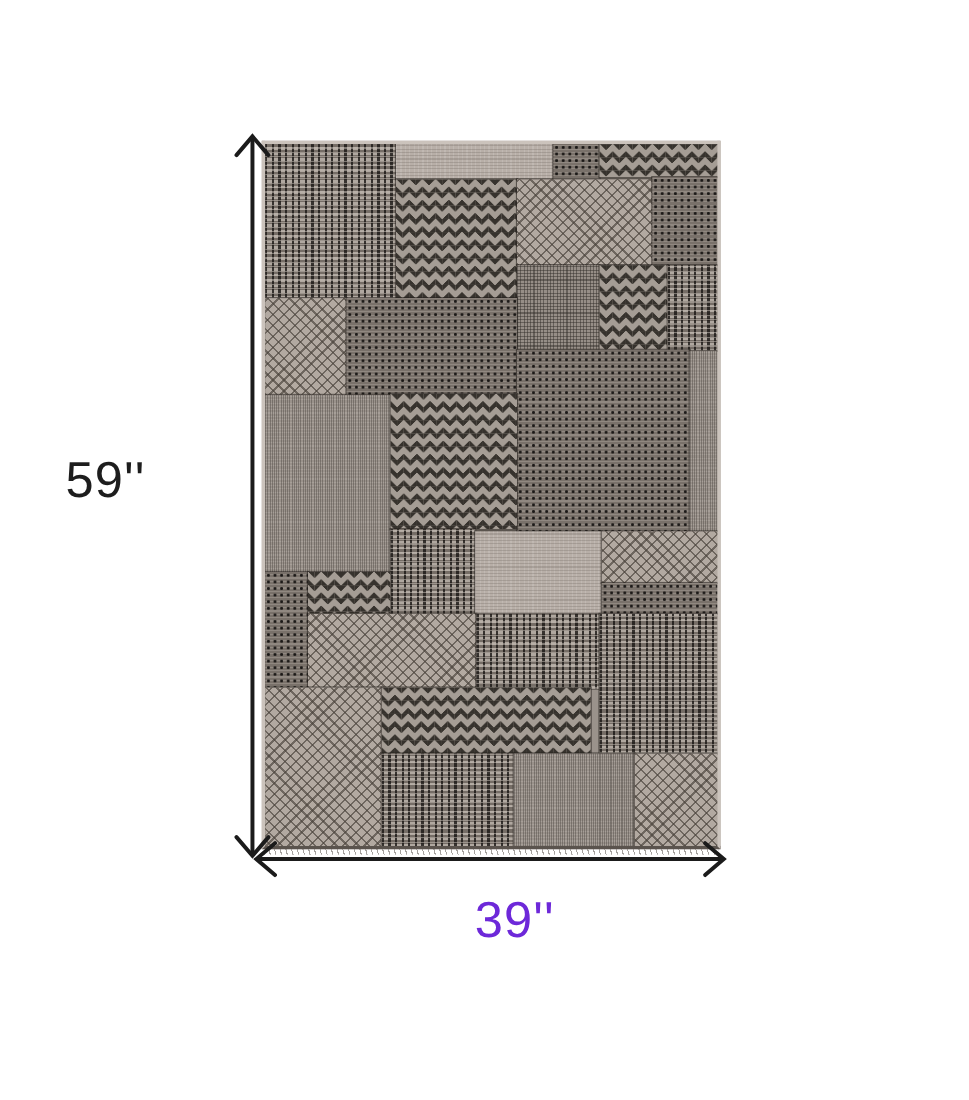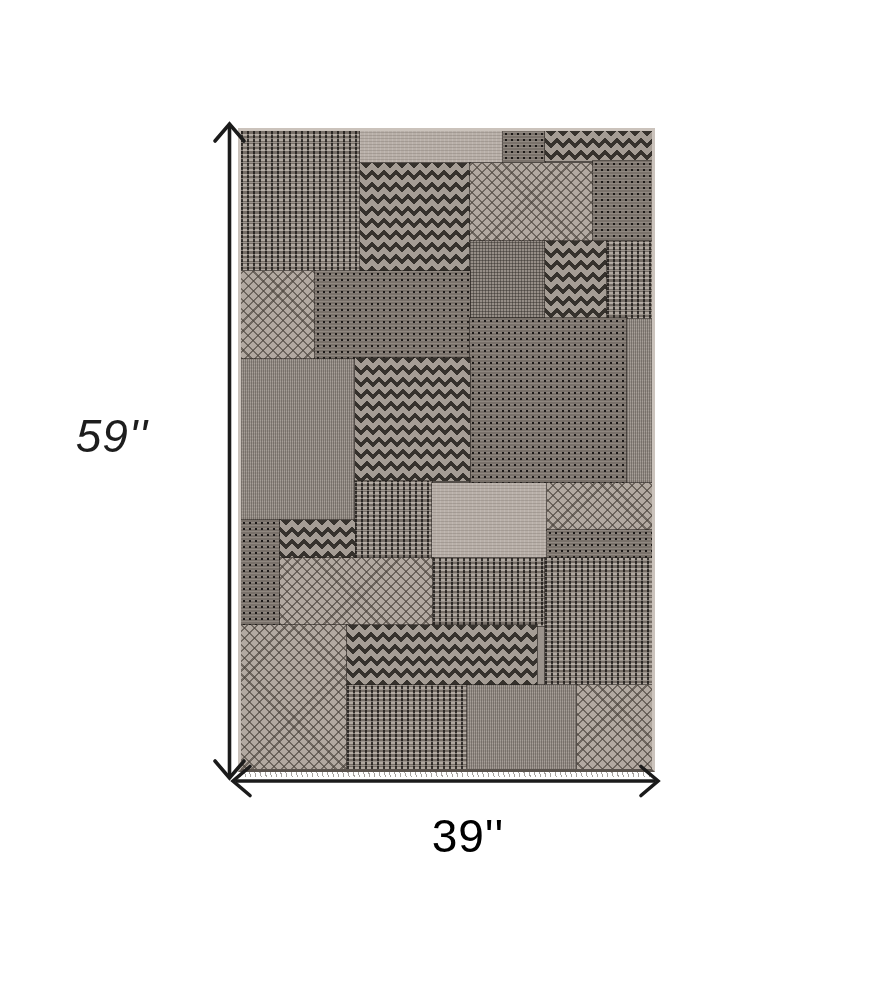--- a/index.html
+++ b/index.html
@@ -90,21 +90,21 @@
   
   .dim-label{
     position:absolute;
     color:#1d1d1d;
     font-size:46px;
     letter-spacing:1px;
     text-align:center;
     line-height:1;
     white-space:nowrap;
   }
-  .label-h{left:52px;top:413px;width:120px;font-style:italic;}
+  .label-h{left:36px;top:413px;width:120px;}
   .label-w{left:408px;top:813px;width:120px;}
 </style>
 </head>
 <body style="background: rgb(255, 255, 255);">
 
 <div class="stage">
 
   <div class="rug" style="background: rgb(154, 146, 139);">
     <div class="patches">
         <div class="patch tex-basket" style="left: 0px; top: 0px; width: 119px; height: 140px;"></div>
@@ -146,15 +146,15 @@
     <line x1="229.5" y1="126" x2="229.5" y2="774"></line>
     <polyline points="215,141 229.5,124 244,141"></polyline>
     <polyline points="215,761 229.5,778 244,761"></polyline>
 
     <line x1="237" y1="781" x2="654" y2="781"></line>
     <polyline points="250,766.5 233,781 250,795.5"></polyline>
     <polyline points="641,766.5 658,781 641,795.5"></polyline>
   </svg>
 
   <div class="dim-label label-h" style="color: rgb(29, 29, 29);">59''</div>
-  <div class="dim-label label-w" style="color: #000000;">39''</div>
+  <div class="dim-label label-w" style="color: #6d28d9;">39''</div>
 
 </div>
 
 </body></html>

